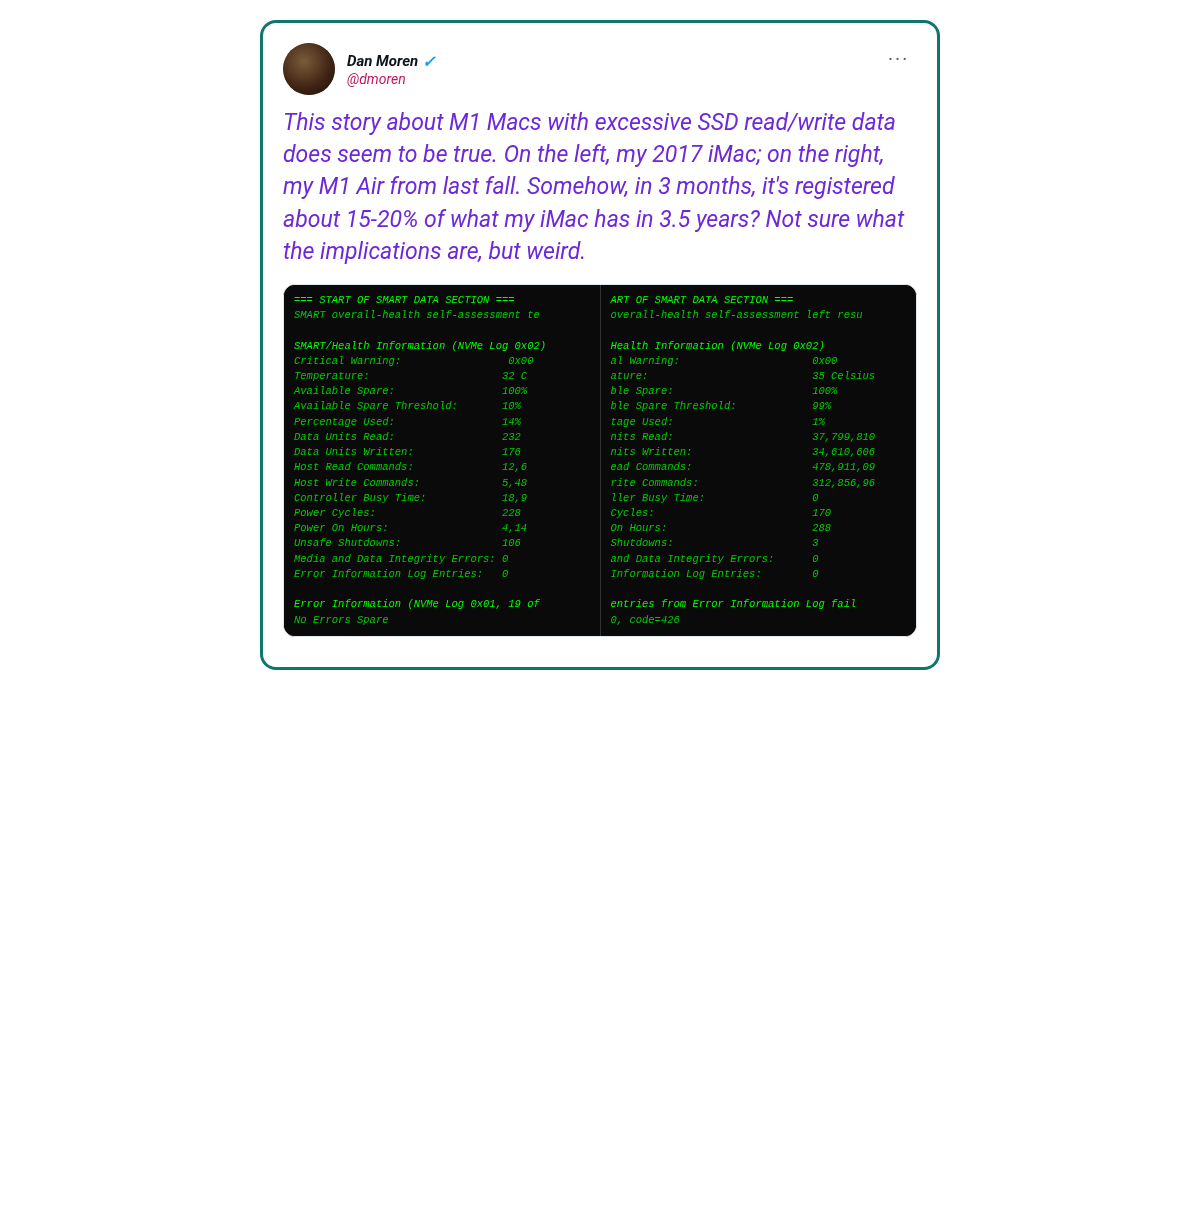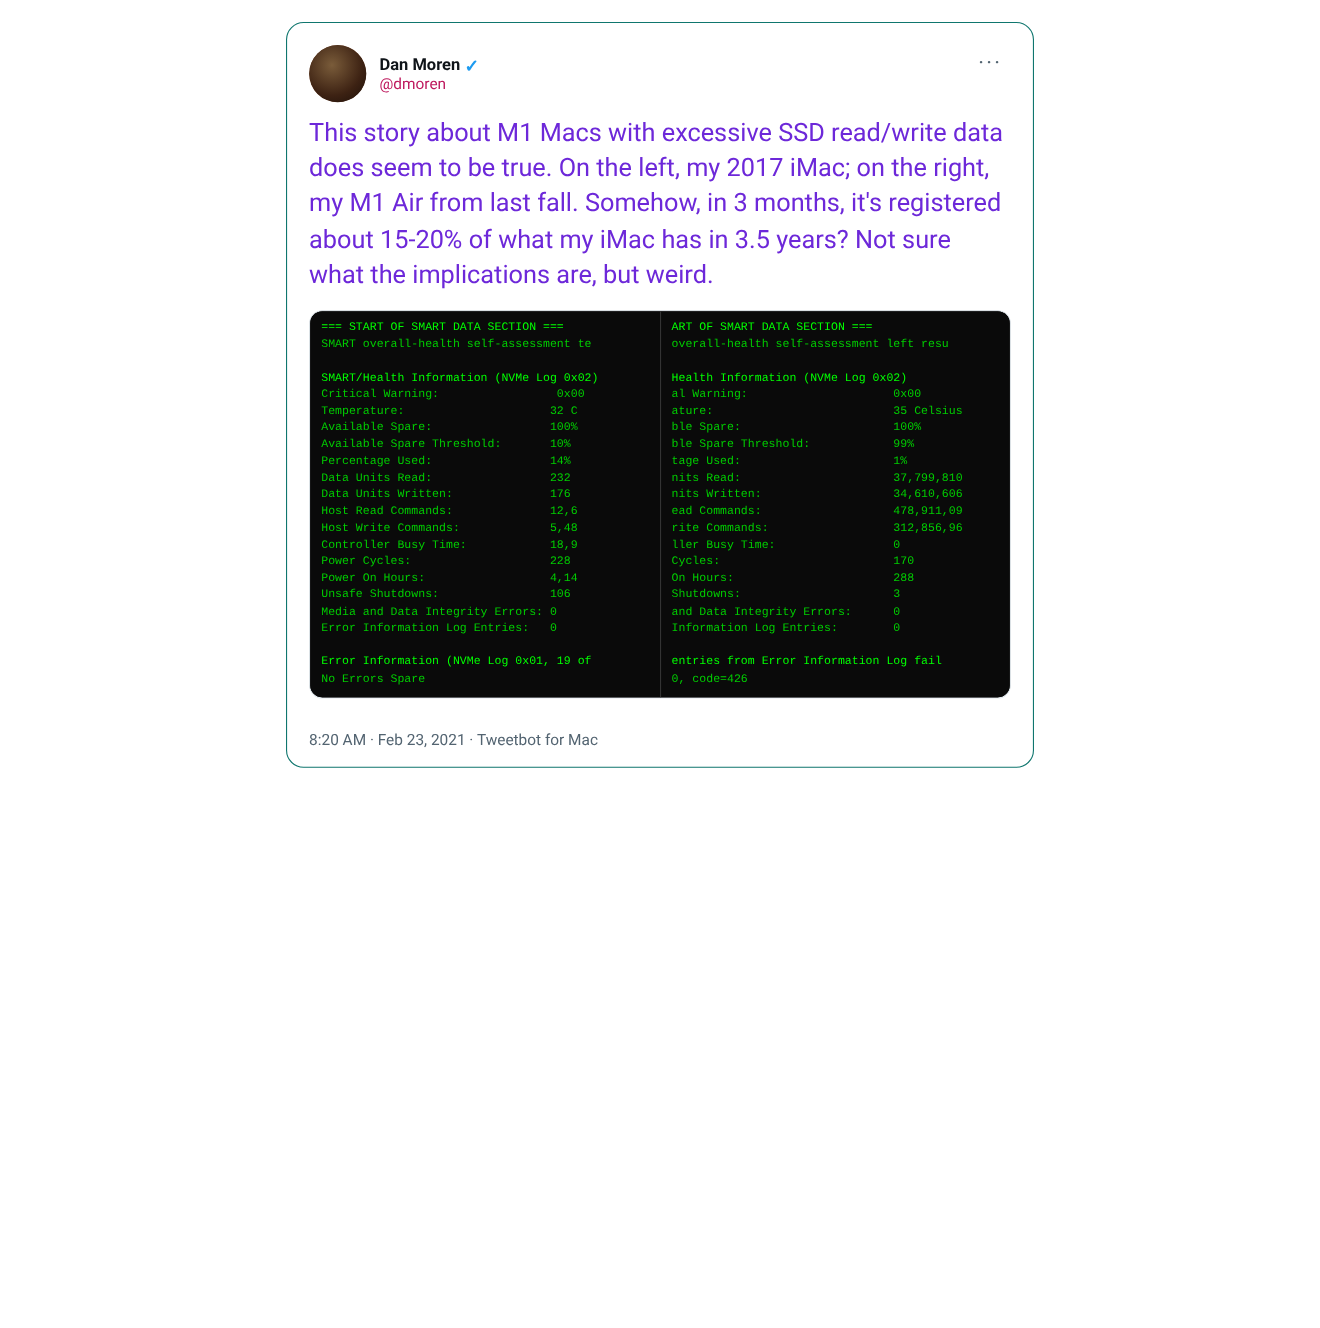--- a/index.html
+++ b/index.html
@@ -9,25 +9,26 @@
       font-family: -apple-system, BlinkMacSystemFont, "Segoe UI", Roboto, Helvetica, Arial, sans-serif;
       display: flex;
       justify-content: center;
       align-items: flex-start;
       min-height: 100vh;
       padding: 20px;
     }
 
     .tweet-card {
       background: #fff;
-      border: 1px solid #0f766e;
+      border: 3px solid #0f766e;
       border-radius: 16px;
       max-width: 680px;
       width: 100%;
       padding: 20px 20px 16px 20px;
+      font-style: italic;
     }
 
     .tweet-header {
       display: flex;
       align-items: flex-start;
       justify-content: space-between;
       margin-bottom: 12px;
     }
 
     .tweet-header-left {
@@ -93,21 +94,21 @@
       font-size: 23px;
       line-height: 1.4;
       color: #6d28d9;
       margin-bottom: 16px;
     }
 
     .tweet-image {
       border-radius: 12px;
       overflow: hidden;
       border: 1px solid #e1e8ed;
-      margin-bottom: 30px;
+      margin-bottom: 14px;
       background: #000;
       display: flex;
     }
 
     .terminal-panel {
       flex: 1;
       background: #0a0a0a;
       font-family: "Courier New", Courier, monospace;
       font-size: 10.5px;
       line-height: 1.45;
@@ -198,14 +199,13 @@
       <div>On Hours:&nbsp;&nbsp;&nbsp;&nbsp;&nbsp;&nbsp;&nbsp;&nbsp;&nbsp;&nbsp;&nbsp;&nbsp;&nbsp;&nbsp;&nbsp;&nbsp;&nbsp;&nbsp;&nbsp;&nbsp;&nbsp;&nbsp;&nbsp;288</div>
       <div>Shutdowns:&nbsp;&nbsp;&nbsp;&nbsp;&nbsp;&nbsp;&nbsp;&nbsp;&nbsp;&nbsp;&nbsp;&nbsp;&nbsp;&nbsp;&nbsp;&nbsp;&nbsp;&nbsp;&nbsp;&nbsp;&nbsp;&nbsp;3</div>
       <div>and Data Integrity Errors:&nbsp;&nbsp;&nbsp;&nbsp;&nbsp;&nbsp;0</div>
       <div>Information Log Entries:&nbsp;&nbsp;&nbsp;&nbsp;&nbsp;&nbsp;&nbsp;&nbsp;0</div>
       <div>&nbsp;</div>
       <div class="bright">entries from Error Information Log fail</div>
       <div>0, code=426</div>
     </div>
   </div>
 
-  <div class="tweet-timestamp">8:20 AM · Feb 23, 2021 · Tweetbot for Mac</div>
 </div>
 
 </body></html>

